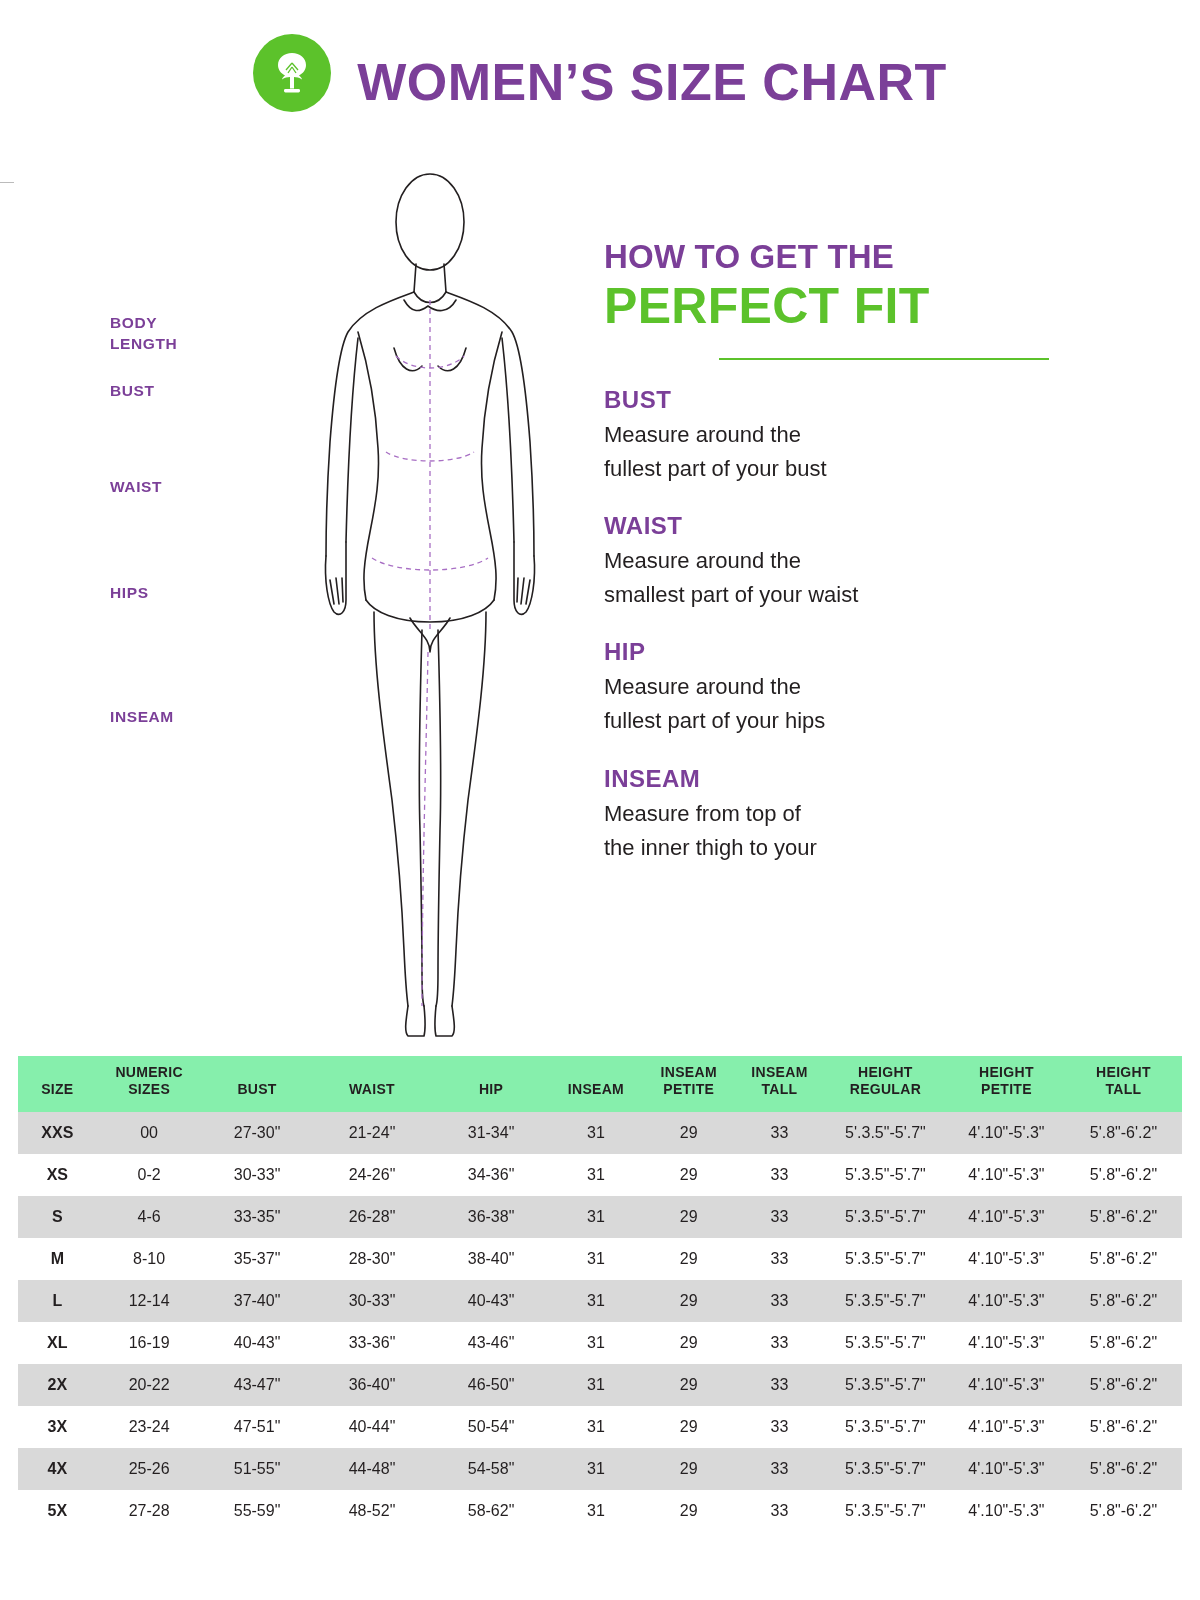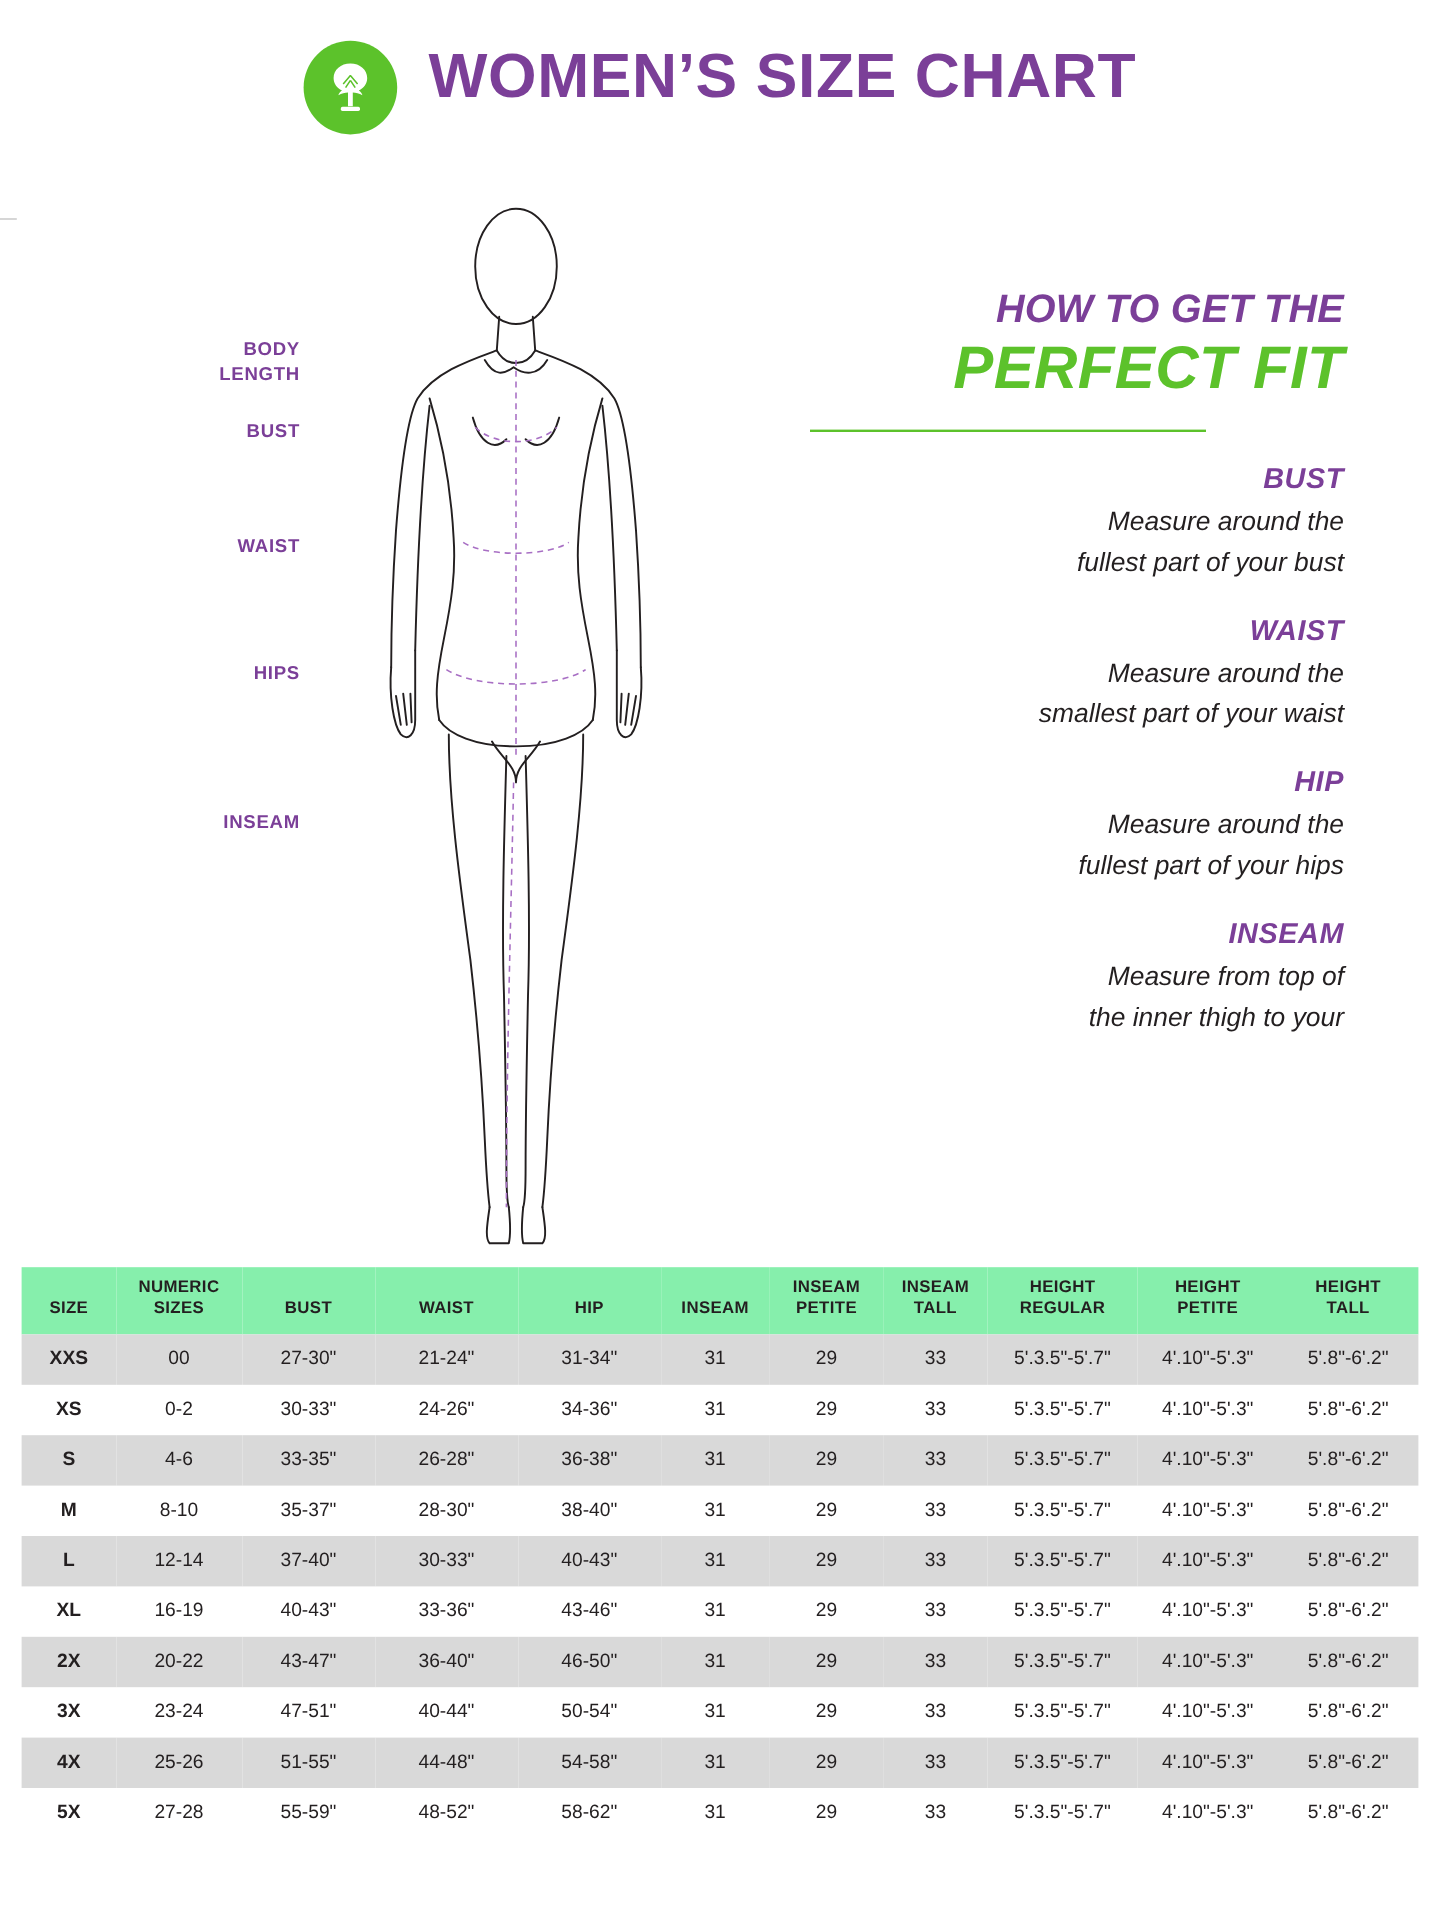--- a/index.html
+++ b/index.html
@@ -9,49 +9,49 @@
     background: #ffffff;
     font-family: "Liberation Sans", sans-serif;
     color: #231f20;
     overflow: hidden;
   }
   .page { position: relative; width: 1200px; height: 1600px; }
 
   
   .header {
     position: absolute; top: 34px; left: 0; width: 1200px;
-    display: flex; align-items: flex-start; justify-content: center; gap: 26px;
+    display: flex; align-items: flex-end; justify-content: center; gap: 26px;
   }
   .logo-circle {
     width: 78px; height: 78px; border-radius: 50%;
     background: #5cc22b;
     display: flex; align-items: center; justify-content: center;
     flex: none;
   }
   .title {
     font-size: 52px; font-weight: bold; letter-spacing: 0.5px;
     color: #7b3f98; white-space: nowrap;
   }
 
   
   .figure-wrap { position: absolute; top: 160px; left: 180px; width: 380px; height: 880px; }
   .fig-label {
     position: absolute; color: #7b3f98; font-size: 15.5px; font-weight: bold;
-    letter-spacing: 0.6px; text-align: right; line-height: 1.35;
+    letter-spacing: 0.6px; text-align: left; line-height: 1.35; margin-top: 31px;
   }
   .lbl-bodylength { right: 310px; top: 122px; width: 140px; }
   .lbl-bust       { right: 310px; top: 190px; width: 140px; }
   .lbl-waist      { right: 310px; top: 286px; width: 140px; }
   .lbl-hips       { right: 310px; top: 392px; width: 140px; }
   .lbl-inseam     { right: 310px; top: 516px; width: 140px; }
 
   .body-svg { position: absolute; left: 120px; top: 0; }
 
   
-  .howto { position: absolute; top: 238px; left: 560px; width: 560px; text-align: right; font-style: italic; }
+  .howto { position: absolute; top: 238px; left: 604px; width: 560px; text-align: left; }
   .howto h2 {
     margin: 0; font-size: 33px; font-weight: bold; color: #7b3f98;
     letter-spacing: 0.2px; line-height: 1.18;
   }
   .howto h2 .green { color: #5cc22b; font-size: 50px; display: block; letter-spacing: 0.3px; }
   .rule {
     width: 330px; height: 2px; background: #5cc22b; margin: 22px auto 26px auto;
   }
   .tip { margin-bottom: 26px; }
   .tip .tip-title {

